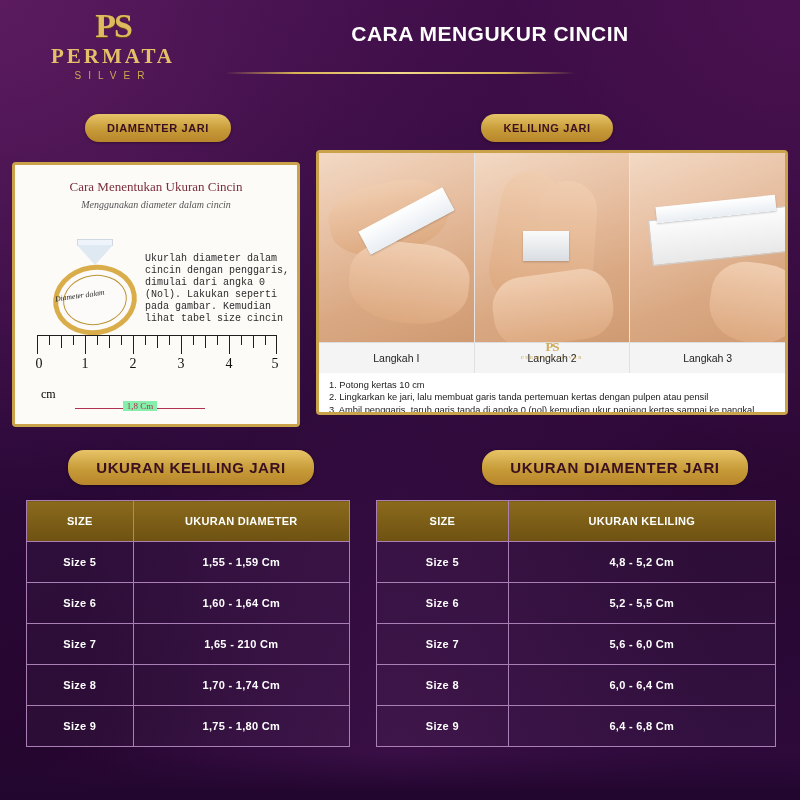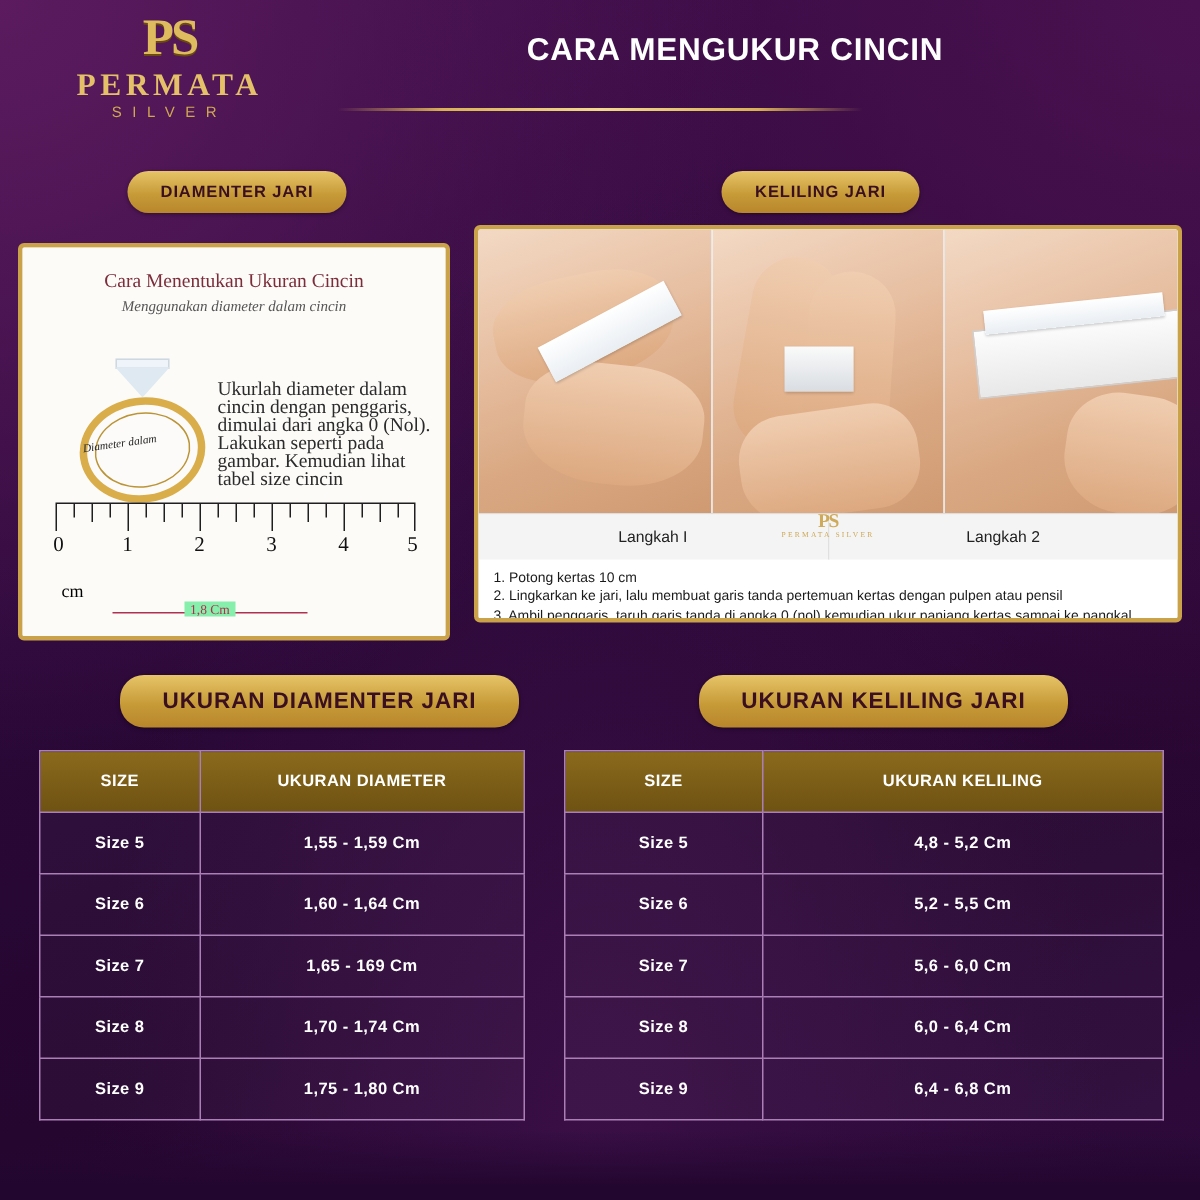--- a/index.html
+++ b/index.html
@@ -122,22 +122,22 @@
   .diag .d-sub {
     position: absolute; top: 34px; left: 0; right: 0;
     text-align: center;
     font-family: "Liberation Serif", serif;
     font-size: 10px;
     font-style: italic;
     color: #555;
   }
   .diag .d-note {
     position: absolute; top: 88px; left: 130px; width: 150px;
-    font-family: Liberation Serif, serif;
-    font-size: 13px;
+    font-family: Liberation Mono, monospace;
+    font-size: 10px;
     line-height: 12px;
     color: #2b2b2b;
   }
   .ring {
     position: absolute;
     left: 34px; top: 78px;
     width: 92px; height: 92px;
   }
   .ring .band {
     position: absolute;
@@ -425,41 +425,42 @@
           <div class="ruler-img" style="left:20px;top:60px;width:140px;height:46px;transform:rotate(-6deg)"></div>
           <div class="paper-strip" style="left:26px;top:48px;width:120px;height:16px;transform:rotate(-6deg)"></div>
           <div class="finger" style="left:80px;top:110px;width:90px;height:80px;transform:rotate(8deg)"></div>
         </div>
 
       </div>
 
       <div class="step-cap-row">
         <div class="step-cap">Langkah I</div>
         <div class="step-cap">Langkah 2</div>
+        <div class="step-cap">Langkah 3</div>
       </div>
 
       <div class="watermark">
         <div class="w1">PS</div>
         <div class="w2">PERMATA SILVER</div>
       </div>
 
       <div class="step-text">
         <div>1. Potong kertas 10 cm</div>
         <div>2. Lingkarkan ke jari, lalu membuat garis tanda pertemuan kertas dengan pulpen atau pensil</div>
         <div>3. Ambil penggaris, taruh garis tanda di angka 0 (nol) kemudian ukur panjang kertas sampai ke pangkal.</div>
       </div>
     </div>
   </div>
 
   <div class="tbl-pill-row">
+    <div class="tbl-pill tbl-pill-right">
+      <span class="pill">UKURAN KELILING JARI</span>
+    </div>
     <div class="tbl-pill tbl-pill-left">
       <span class="pill">UKURAN DIAMENTER JARI</span>
-    </div>
-    <div class="tbl-pill tbl-pill-right">
-      <span class="pill">UKURAN KELILING JARI</span>
     </div>
   </div>
 
   <table class="size-table" id="table-diameter">
     <colgroup>
         <col style="width:33%">
         <col style="width:67%">
       </colgroup>
     <thead>
       <tr>
@@ -471,21 +472,21 @@
       <tr>
         <td>Size 5</td>
         <td>1,55 - 1,59 Cm</td>
       </tr>
       <tr>
         <td>Size 6</td>
         <td>1,60 - 1,64 Cm</td>
       </tr>
       <tr>
         <td>Size 7</td>
-        <td>1,65 - 169 Cm</td>
+        <td>1,65 - 210 Cm</td>
       </tr>
       <tr>
         <td>Size 8</td>
         <td>1,70 - 1,74 Cm</td>
       </tr>
       <tr>
         <td>Size 9</td>
         <td>1,75 - 1,80 Cm</td>
       </tr>
     </tbody>

